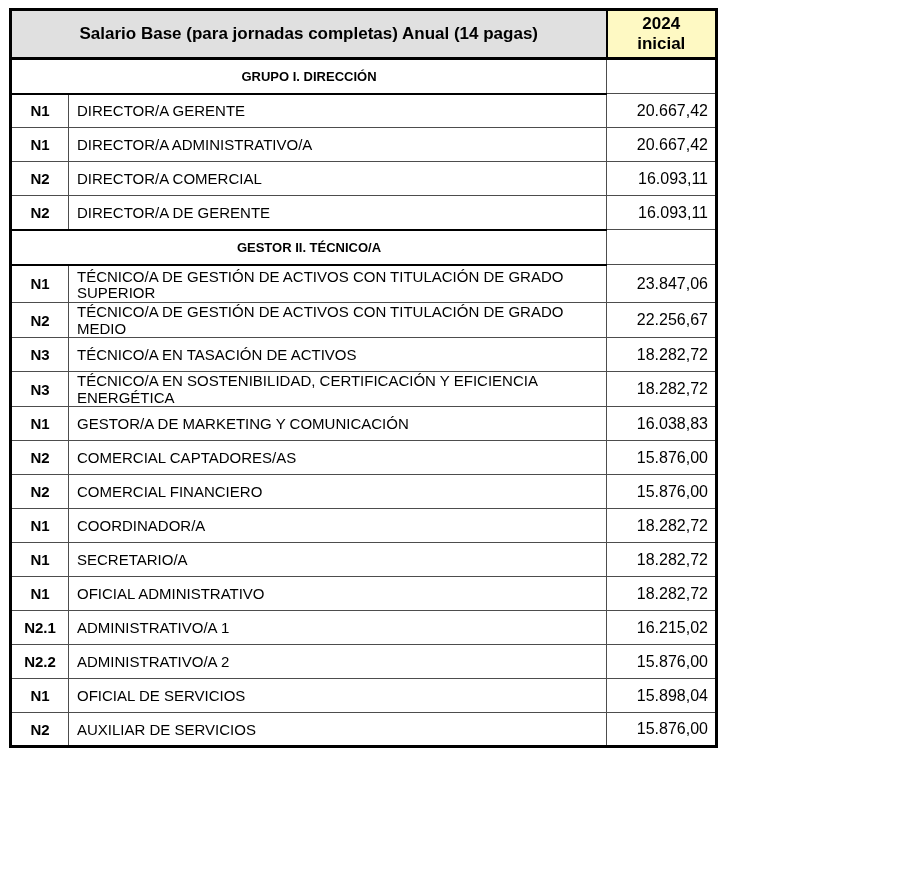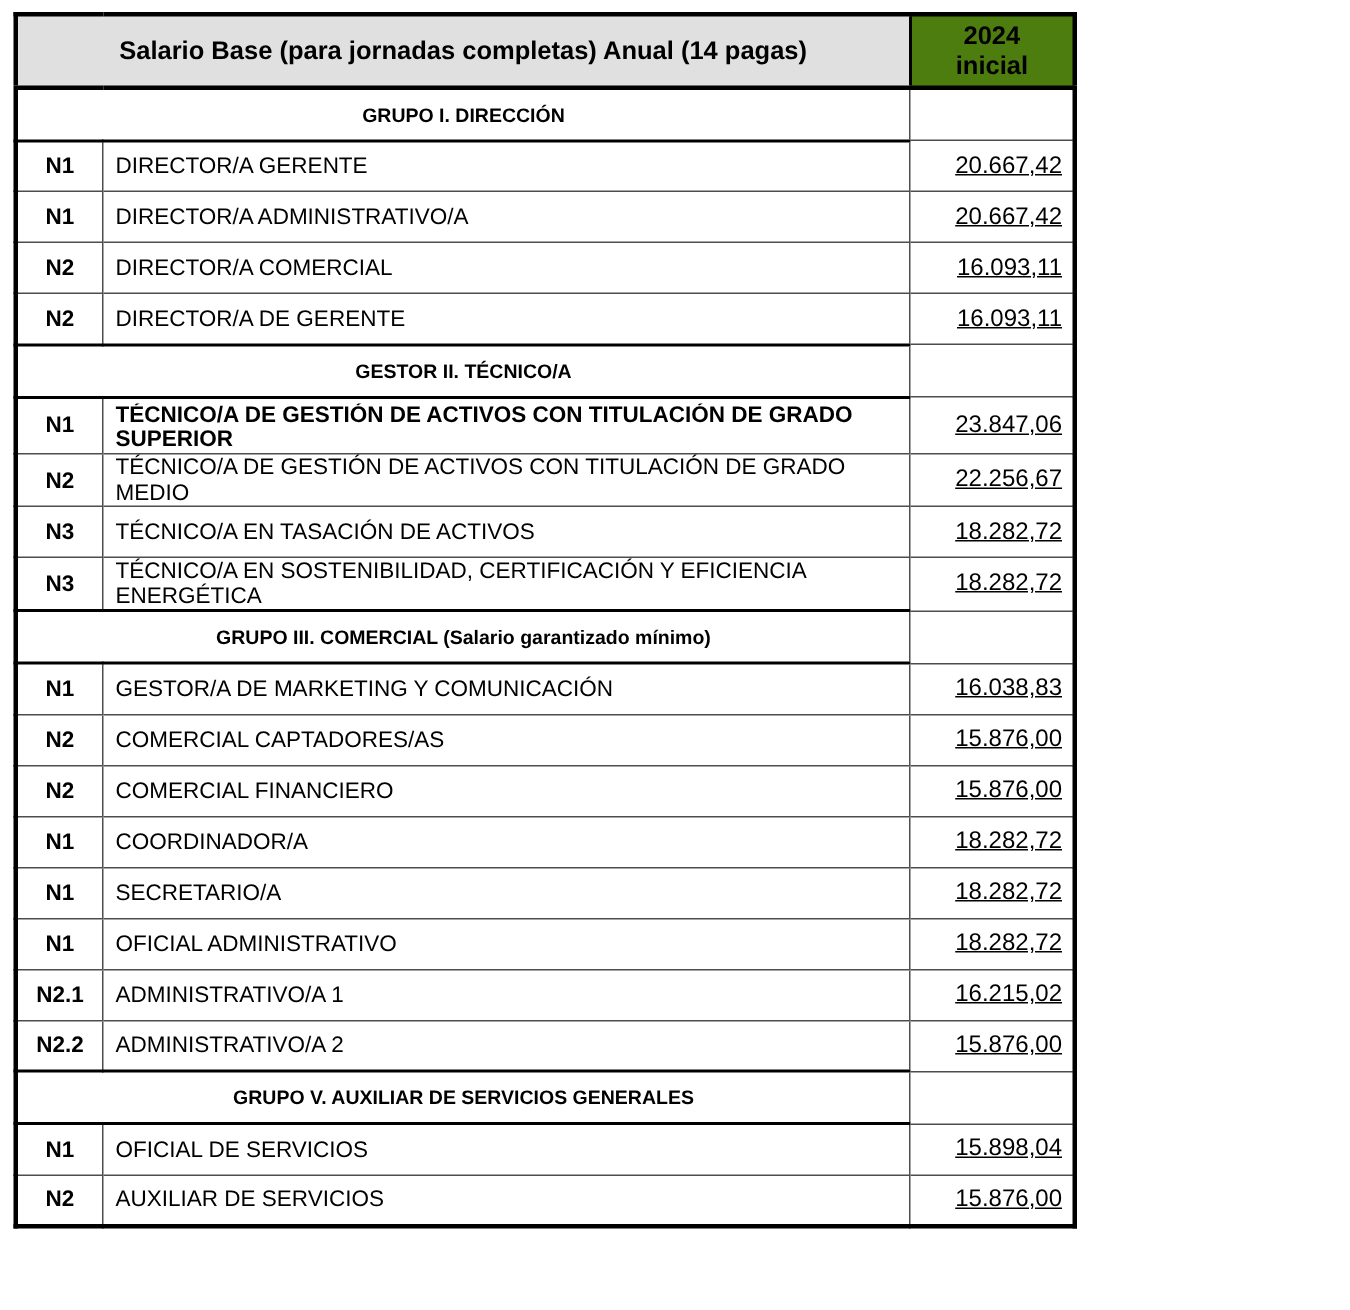--- a/index.html
+++ b/index.html
@@ -32,21 +32,21 @@
     background: #e0e0e0;
     font-weight: bold;
     font-size: 17px;
     text-align: center;
     vertical-align: middle;
     height: 46px;
     border-bottom: 3px solid #000000;
     padding: 0 4px;
   }
   th.th-year {
-    background: #4d7c0f;
+    background: #fef9c3;
     font-weight: bold;
     font-size: 17px;
     text-align: center;
     vertical-align: middle;
     line-height: 1.18;
     border-left: 2px solid #000000;
     border-bottom: 3px solid #000000;
     padding: 2px 0;
   }
 
@@ -83,36 +83,34 @@
     font-size: 15px;
     vertical-align: middle;
     border-top: 1px solid #4d4d4d;
     border-right: 1px solid #4d4d4d;
     padding: 0 6px 0 8px;
     margin-left: 12px;
   }
   tr.two-line td.title-cell {
     vertical-align: top;
     padding-top: 3px;
-    font-weight: bold;
   }
   .title-inner { line-height: 17px; }
   tr.two-line .title-inner {
     max-height: 31px;
     overflow: hidden;
     line-height: 16px;
   }
   .title-line { display: block; }
   td.value {
     font-size: 16px;
     text-align: right;
     vertical-align: middle;
     border-top: 1px solid #4d4d4d;
     padding-right: 7px;
-    text-decoration: underline;
   }
 </style>
 </head>
 <body>
 
 <div class="page">
   <table class="salary-table">
     <colgroup>
       <col class="col-code">
       <col class="col-title">
@@ -219,24 +217,20 @@
     <td class="code">N3</td>
     <td class="title-cell">
       <div class="title-inner">
         <span class="title-line t1">TÉCNICO/A EN SOSTENIBILIDAD, CERTIFICACIÓN Y EFICIENCIA ENERGÉTICA</span>
 
       </div>
     </td>
     <td class="value">18.282,72</td>
   </tr>
 
-  <tr class="group-row">
-    <td colspan="2" class="group-cell">GRUPO III. COMERCIAL (Salario garantizado mínimo)</td>
-    <td class="group-value-cell"></td>
-  </tr>
 
   <tr class="data-row">
     <td class="code">N1</td>
     <td class="title-cell">
       <div class="title-inner">
         <span class="title-line t1">GESTOR/A DE MARKETING Y COMUNICACIÓN</span>
 
       </div>
     </td>
     <td class="value">16.038,83</td>
@@ -313,24 +307,20 @@
     <td class="code">N2.2</td>
     <td class="title-cell">
       <div class="title-inner">
         <span class="title-line t1">ADMINISTRATIVO/A 2</span>
 
       </div>
     </td>
     <td class="value">15.876,00</td>
   </tr>
 
-  <tr class="group-row">
-    <td colspan="2" class="group-cell">GRUPO V. AUXILIAR DE SERVICIOS GENERALES</td>
-    <td class="group-value-cell"></td>
-  </tr>
 
   <tr class="data-row">
     <td class="code">N1</td>
     <td class="title-cell">
       <div class="title-inner">
         <span class="title-line t1">OFICIAL DE SERVICIOS</span>
 
       </div>
     </td>
     <td class="value">15.898,04</td>

